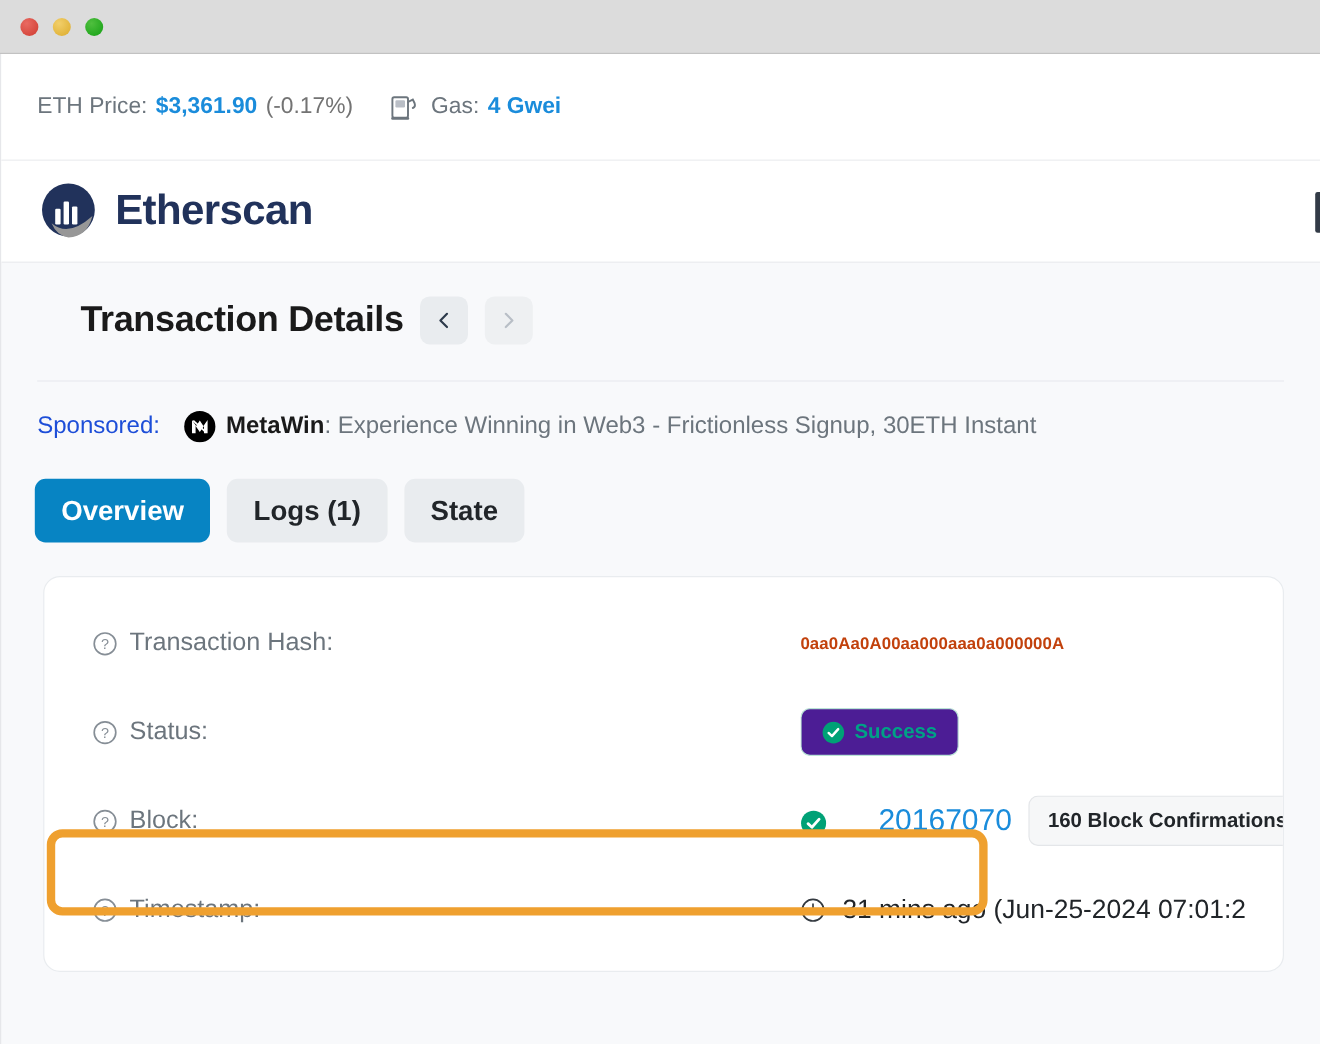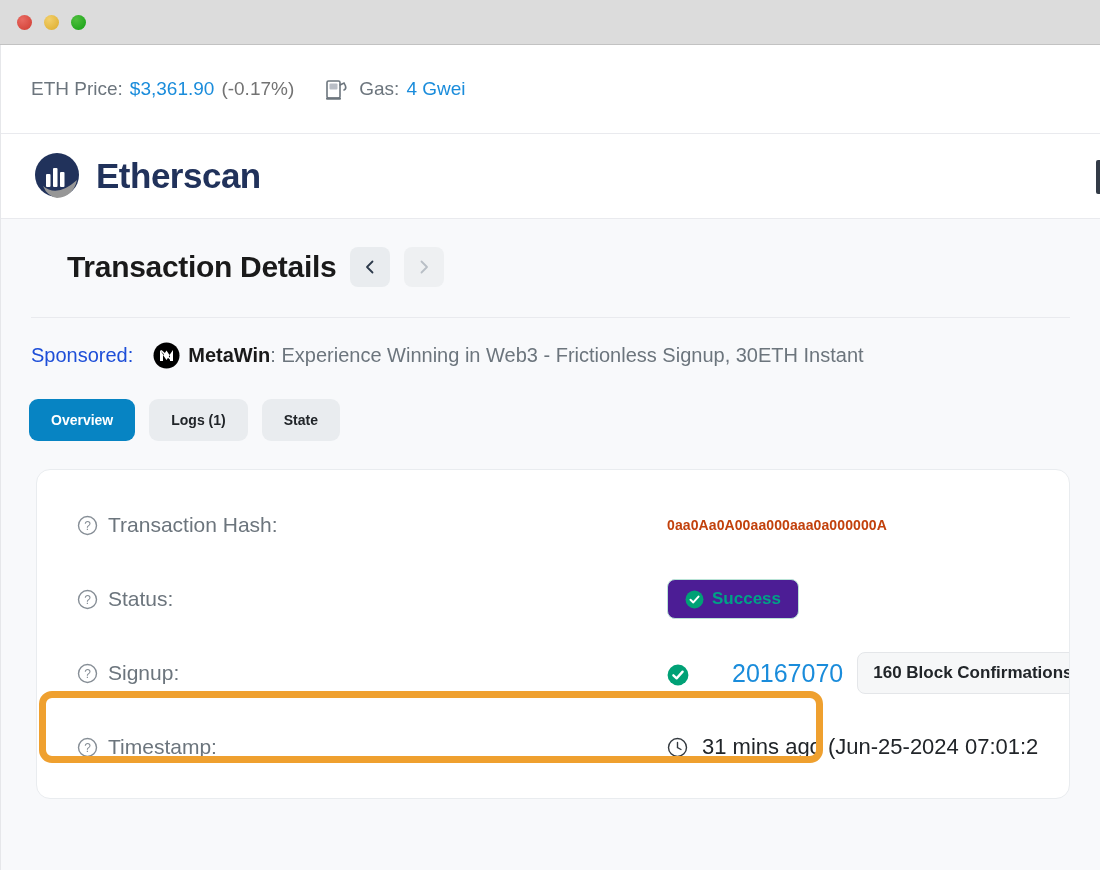--- a/index.html
+++ b/index.html
@@ -45,21 +45,21 @@
   .topstrip {
     height: 89px;
     background: #ffffff;
     border-bottom: 1px solid #e9eaee;
     display: flex; align-items: center;
     padding-left: 30px;
     gap: 30px;
   }
   .strip-grp { display: flex; align-items: center; gap: 7px; font-size: 19px; }
   .lbl-muted { color: #6c757d; }
-  .val-blue  { color: #1a8cdb; font-weight: 400; }
+  .val-blue  { color: #1a8cdb; font-weight: 700; }
   .val-red   { color: #737373; }
   .gas-icon { display: inline-flex; align-items: center; margin-right: 2px; }
 
   
   .headerbar {
     height: 85px;
     background: #ffffff;
     border-bottom: 1px solid #e9eaee;
     display: flex; align-items: center;
     padding-left: 30px;
@@ -118,21 +118,21 @@
   .sp-text  { color: #6c757d; }
 
   
   .tabs {
     padding: 30px 0 0 28px;
     display: flex; gap: 14px;
   }
   .tab {
     border: none; cursor: pointer;
     font-family: inherit;
-    font-size: 14px; font-weight: 700;
+    font-size: 23px; font-weight: 700;
     padding: 13px 22px;
     border-radius: 9px;
     background: #e9ecef; color: #212529;
   }
   .tab.active { background: #0784c3; color: #ffffff; }
 
   
   .card {
     margin: 28px 30px 0 35px;
     background: #ffffff;
@@ -324,21 +324,21 @@
       </div>
 
       <div class="row">
         <div class="row-label">
           <span class="q-icon">
             <svg width="21" height="21" viewBox="0 0 21 21">
               <circle cx="10.5" cy="10.5" r="9" fill="none" stroke="#868e96" stroke-width="1.4"></circle>
               <text x="10.5" y="15" text-anchor="middle" font-size="12" font-family="Liberation Sans, sans-serif" fill="#868e96">?</text>
             </svg>
           </span>
-          <span>Signup:</span>
+          <span>Block:</span>
         </div>
         <div class="row-value">
           <span class="check-circle">
             <svg width="22" height="22" viewBox="0 0 19 19">
               <circle cx="9.5" cy="9.5" r="9" fill="#00a176"></circle>
               <path d="M5.5 9.8 L8.3 12.4 L13.5 6.6" fill="none" stroke="#ffffff" stroke-width="2" stroke-linecap="round" stroke-linejoin="round"></path>
             </svg>
           </span>
           <a class="block-link">20167070</a>
           <span class="confirm-pill">160 Block Confirmations</span>

